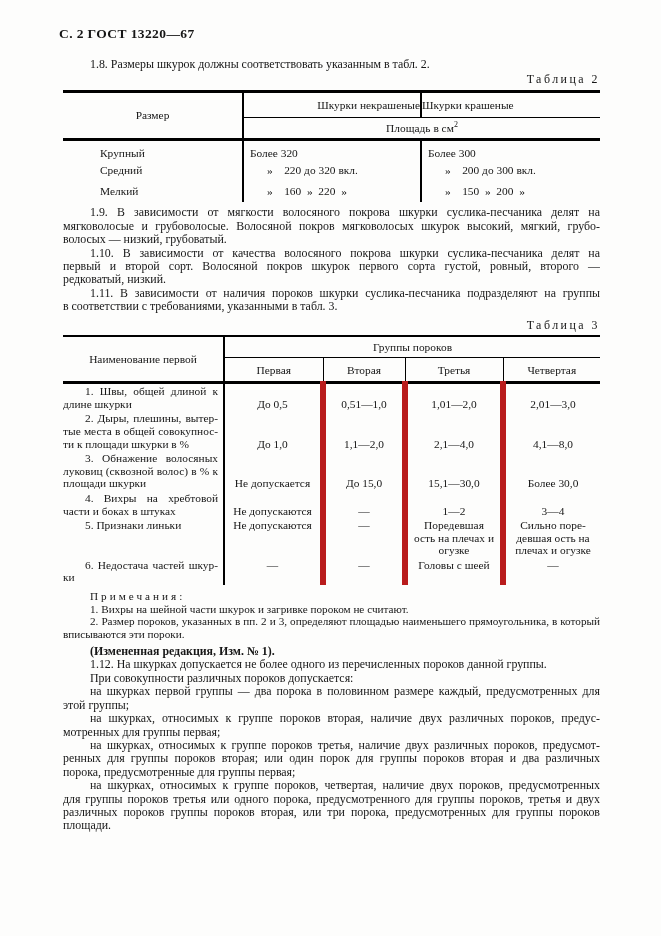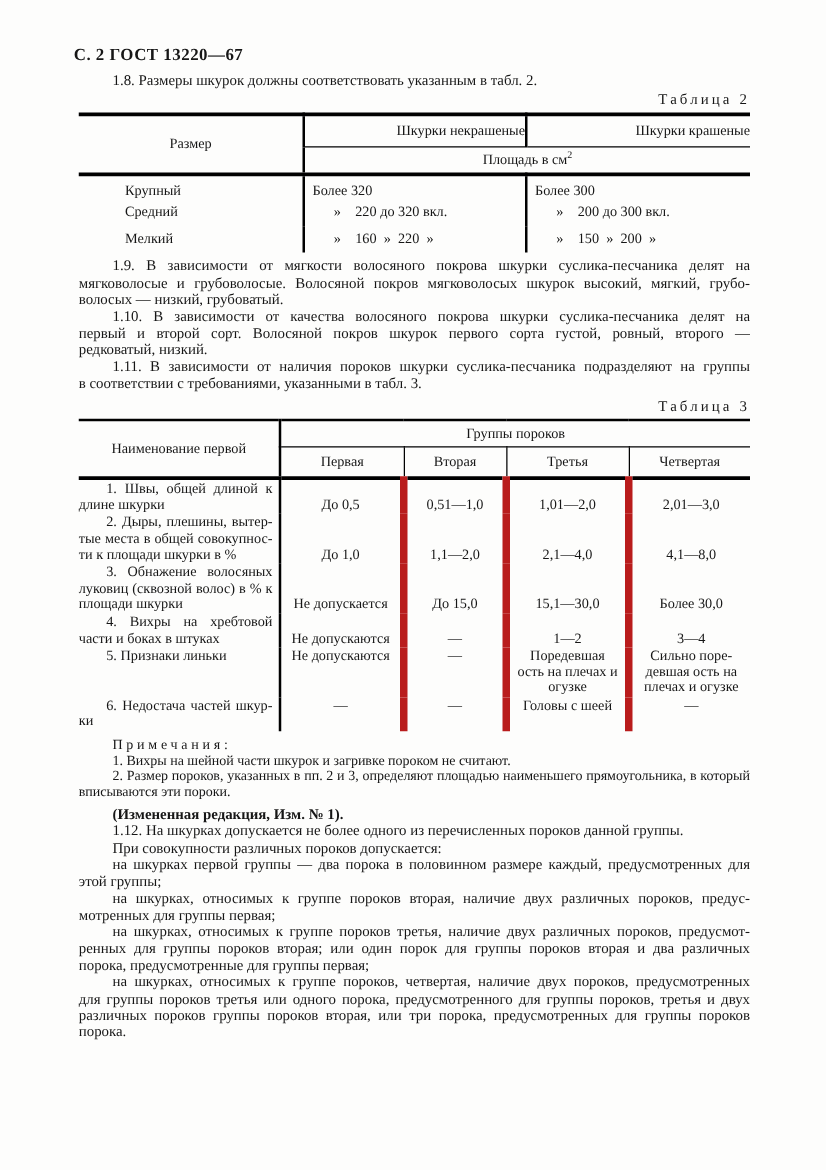--- a/index.html
+++ b/index.html
@@ -6,21 +6,21 @@
   body {
     width:661px; height:936px;
     background:#e9e9e9;
     font-family:"Liberation Serif","DejaVu Serif",serif;
   }
   .page {
     position:relative; width:661px; height:936px;
     background:#fdfdfc; color:#161616; overflow:hidden;
   }
   .hdr {
-    position:absolute; left:59px; top:36px;
+    position:absolute; left:59px; top:26px;
     font-size:13.5px; font-weight:bold; letter-spacing:.4px;
   }
   .content {
     position:absolute; left:63px; top:58px; width:537px;
     font-size:11.9px; line-height:13.4px;
   }
   .ind   { text-indent:27px; }
   .jl    { text-align:justify; text-align-last:justify; }
   .ll    { text-align:left; }
   .tcap  { text-align:right; letter-spacing:2.5px; margin:2px 0 3px 0; }
@@ -28,21 +28,21 @@
 
   
   table.t2 {
     width:537px; border-collapse:collapse; table-layout:fixed;
     border-top:3px solid #000;
     font-size:11.4px; line-height:13px;
   }
   .t2 td { padding:0; vertical-align:middle; }
   .t2 .h-size   { text-align:center; border-bottom:3px solid #000; }
   .t2 .h-undyed { text-align:right; border-left:2px solid #000; border-bottom:1px solid #000; padding:6px 0 5px 0; }
-  .t2 .h-dyed   { text-align:right; border-left:2px solid #000; border-bottom:1px solid #000; padding:6px 0 5px 0; }
+  .t2 .h-dyed   { text-align:left; border-left:2px solid #000; border-bottom:1px solid #000; padding:6px 0 5px 0; }
   .t2 .h-area   { text-align:center; border-left:2px solid #000; border-bottom:3px solid #000; padding:4px 0 3px 0; }
   .t2 .c-size   { padding-left:37px; }
   .t2 .c-val    { border-left:2px solid #000; padding-left:6px; }
   .t2 tr.dr     { height:21px; }
   .t2 tr.dr-first td { padding-top:5px; }
   sup { font-size:8px; line-height:0; }
 
   
   table.t3 {
     width:537px; border-collapse:collapse; table-layout:fixed;
@@ -238,17 +238,17 @@
       <div class="jl ind">на шкурках первой группы — два порока в половинном размере каждый, предусмотренных для</div>
       <div class="ll">этой группы;</div>
       <div class="jl ind">на шкурках, относимых к группе пороков вторая, наличие двух различных пороков, предус-</div>
       <div class="ll">мотренных для группы первая;</div>
       <div class="jl ind">на шкурках, относимых к группе пороков третья, наличие двух различных пороков, предусмот-</div>
       <div class="jl">ренных для группы пороков вторая; или один порок для группы пороков вторая и два различных</div>
       <div class="ll">порока, предусмотренные для группы первая;</div>
       <div class="jl ind">на шкурках, относимых к группе пороков, четвертая, наличие двух пороков, предусмотренных</div>
       <div class="jl">для группы пороков третья или одного порока, предусмотренного для группы пороков, третья и двух</div>
       <div class="jl">различных пороков группы пороков вторая, или три порока, предусмотренных для группы пороков</div>
-      <div class="ll">порока.</div>
+      <div class="ll">площади.</div>
     </div>
 
   </div>
 </div>
 
 </body></html>

